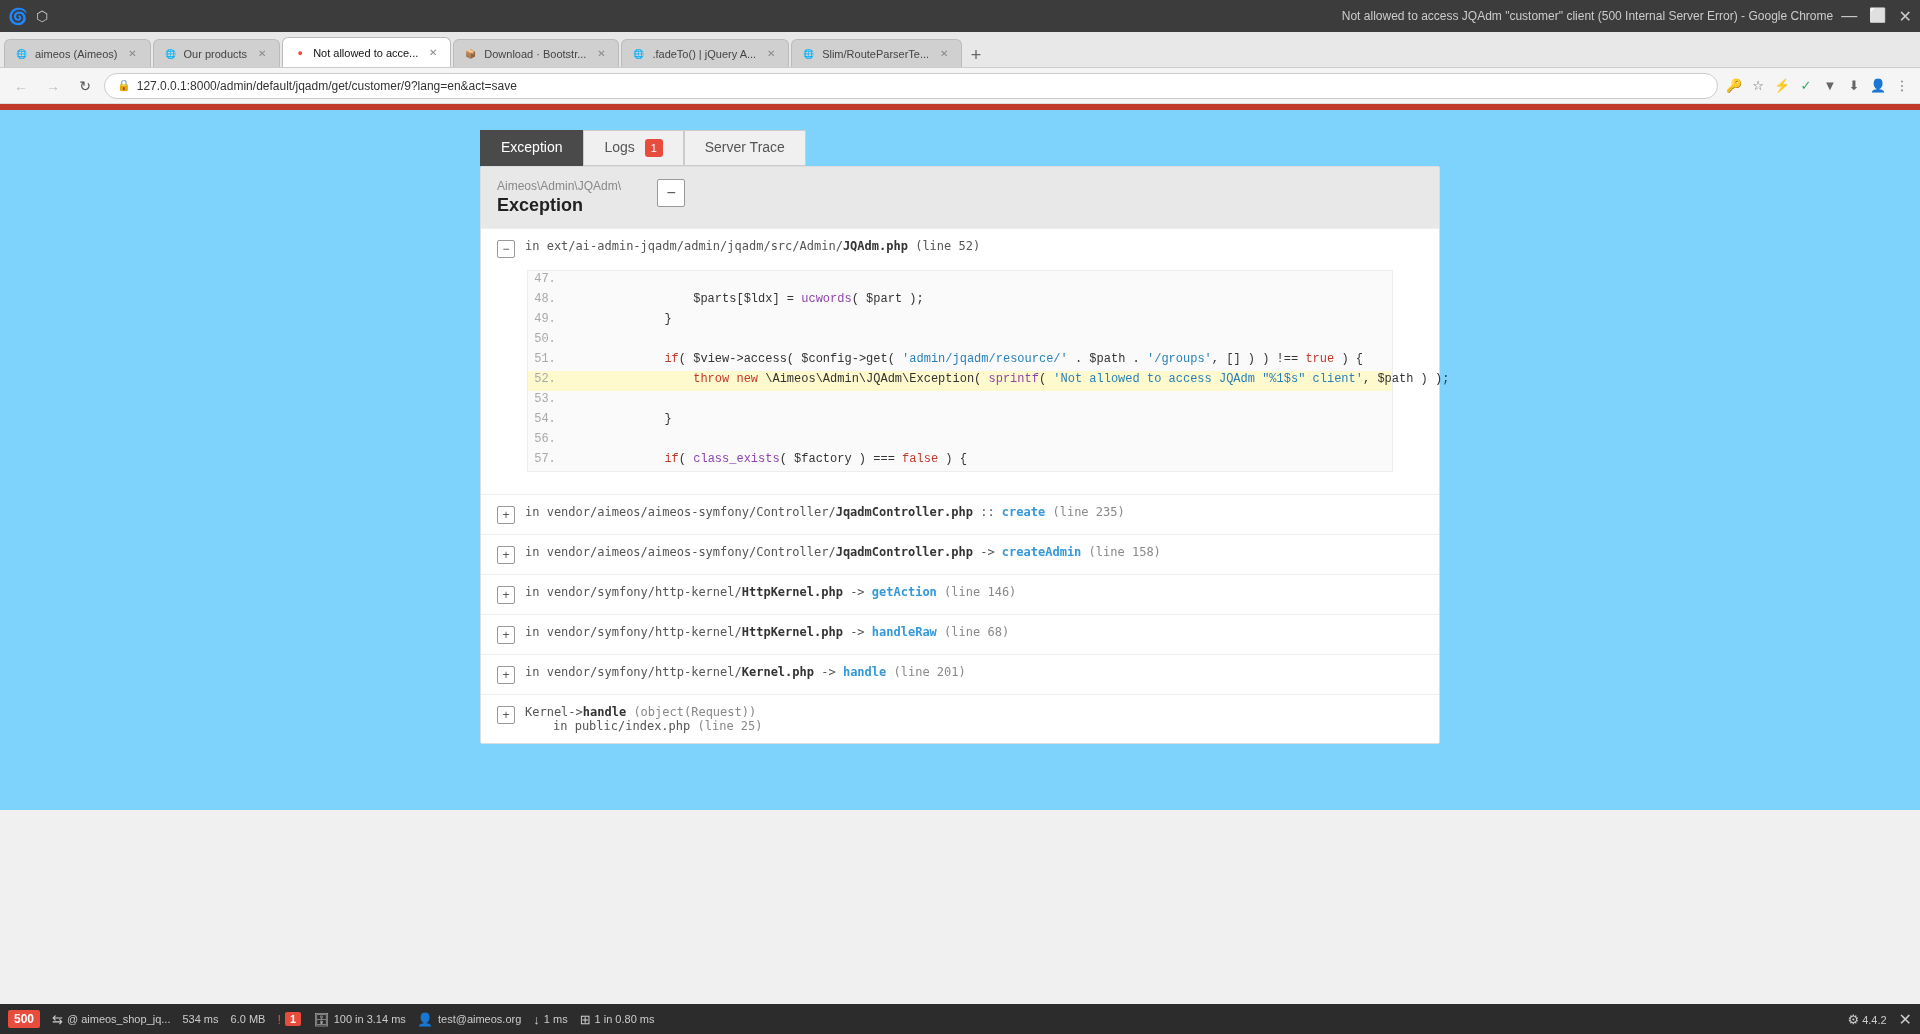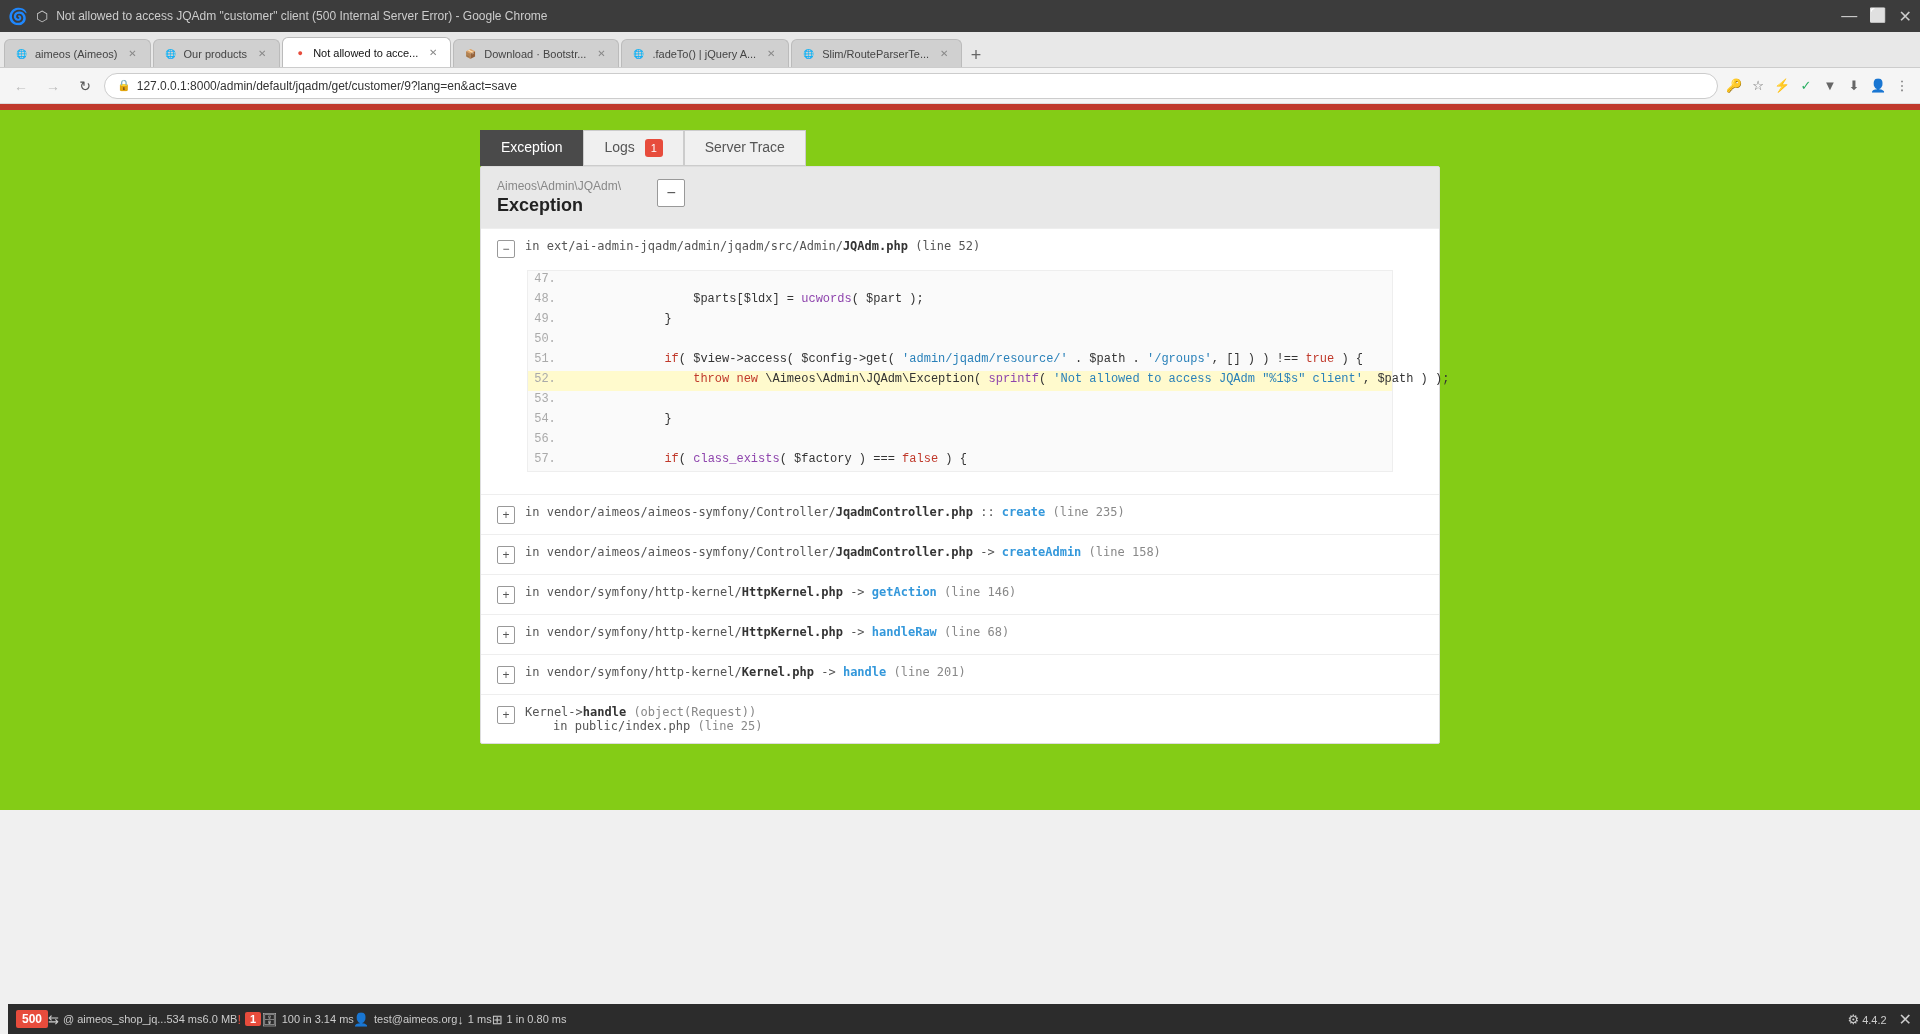--- a/index.html
+++ b/index.html
@@ -11,21 +11,21 @@
       height: 32px;
       display: flex;
       align-items: center;
       padding: 0 8px;
       gap: 8px;
     }
     .browser-title-bar-text {
       color: #ccc;
       font-size: 12px;
       flex: 1;
-      text-align: left;
+      text-align: right;
     }
     .browser-controls {
       display: flex;
       gap: 4px;
     }
 
     .tabs-bar {
       background: #e8e8e8;
       display: flex;
       align-items: flex-end;
@@ -111,21 +111,21 @@
     }
 
     
     .red-stripe {
       background: #c0392b;
       height: 6px;
     }
 
     
     .content-area {
-      background: #84cc16;
+      background: #7dd3fc;
       min-height: 700px;
       padding: 20px 0;
     }
 
     
     .error-tabs {
       display: flex;
       gap: 0;
       margin: 0 auto;
       max-width: 1000px;
@@ -271,23 +271,24 @@
     .str { color: #2980b9; }
     .fn { color: #8e44ad; }
 
     
     .bottom-bar {
       background: #2c2c2c;
       height: 30px;
       display: flex;
       align-items: center;
       padding: 0 8px;
+      gap: 12px;
       position: fixed;
       bottom: 0;
-      left: 8px;
+      left: 0;
       right: 0;
     }
     .status-badge-500 {
       background: #e74c3c;
       color: #fff;
       font-weight: bold;
       padding: 2px 6px;
       font-size: 12px;
       border-radius: 2px;
     }

